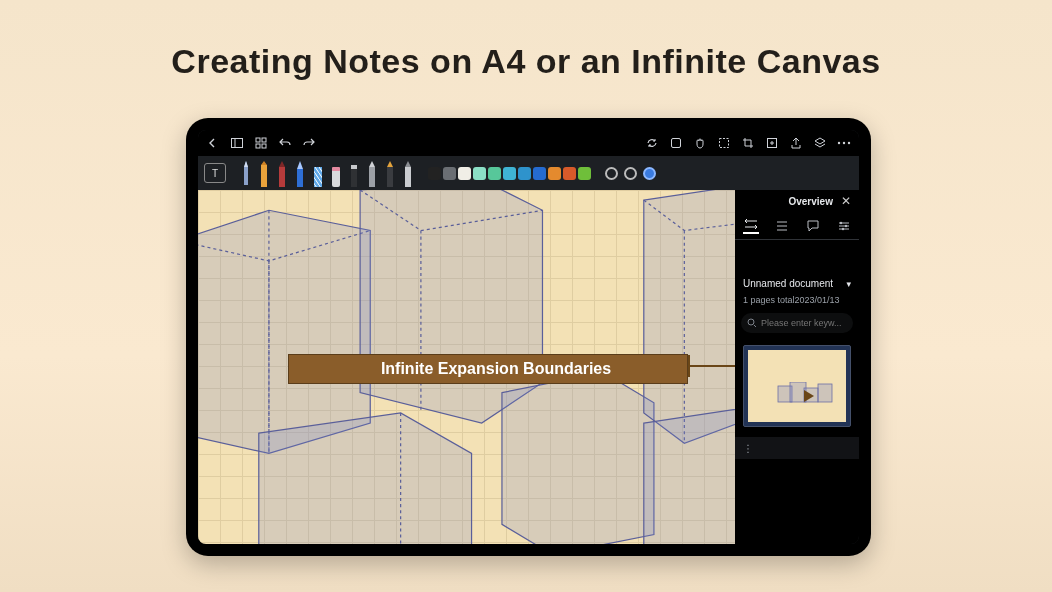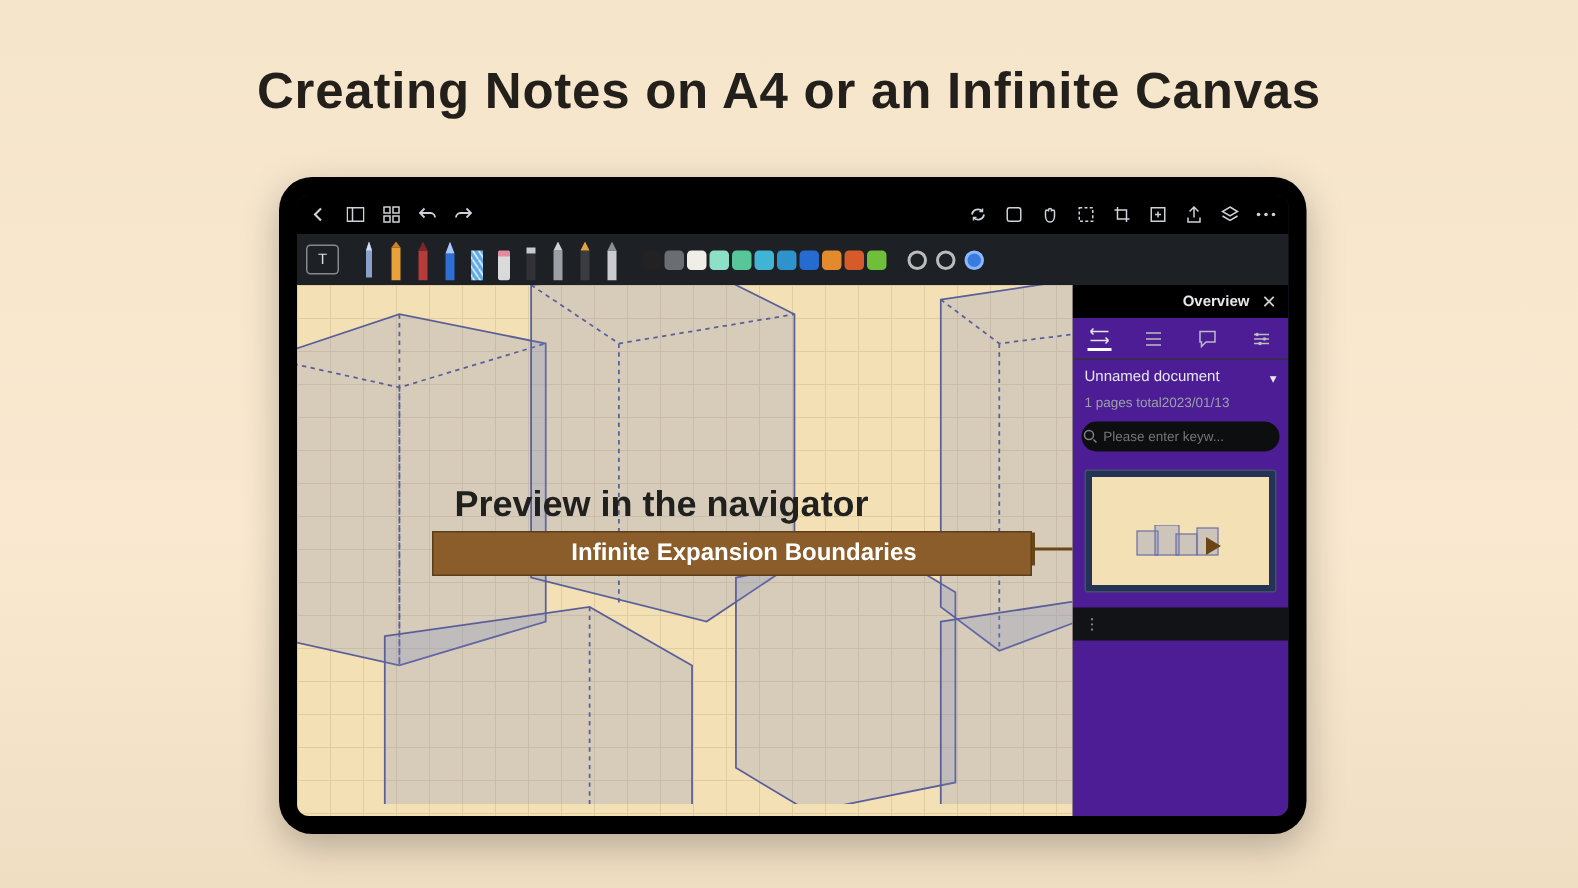--- a/index.html
+++ b/index.html
@@ -154,22 +154,22 @@
   }
   .arrow::after {
     content:"";
     position:absolute; right:-1px; top:-4px;
     border-left:10px solid #6a4617;
     border-top:5px solid transparent;
     border-bottom:5px solid transparent;
   }
 
   .overview {
-    width: 144px;
-    background: #4c1d95;
+    width: 124px;
+    background: #000000;
     color: #dcdfe4;
     display: flex;
     flex-direction: column;
     font-size: 10px;
   }
   .ov-head {
     height: 22px;
     background: #000;
     display: flex;
     align-items: center;
@@ -178,27 +178,27 @@
     gap: 8px;
   }
   .ov-head .ov-title { flex:0 0 auto; font-weight:600; font-size:10px; color:#e6e8eb;}
   .ov-head .close { cursor:pointer; color:#ccc; font-size:12px; }
   .ov-tabs {
     height: 28px; display:flex; align-items:center; justify-content:space-around;
     border-bottom:1px solid #303338;
   }
   .ov-tabs .tab { width:16px; height:16px; display:flex; align-items:center; justify-content:center; cursor:pointer; color:#b9bcc2;}
   .ov-tabs .tab.active { border-bottom:2px solid #fff; padding-bottom:1px; }
-  .doc-name { display:flex; justify-content:space-between; align-items:center; padding:6px 8px; font-size:10px; color:#e5e7eb;}
+  .doc-name { display:flex; justify-content:space-between; align-items:center; padding:6px 8px; font-size:10px; color:#e5e7eb;margin-top:32px;}
   .meta-row { display:flex; justify-content:flex-start; padding: 0 8px 6px; font-size:9px; color:#9aa0a8;}
   .search-row {
     margin: 2px 6px 6px;
     background:#0d0e0f; border-radius:10px;
     height:20px; display:flex; align-items:center; padding:0 6px; gap:4px;
-    color:#7e838c; font-size:9px;justify-content:center;
+    color:#7e838c; font-size:9px;
   }
   .search-row input { flex:1; background:transparent; border:none; color:#cfd2d8; font-size:9px; outline:none;}
   .thumb {
     margin: 6px 8px 0;
     height: 82px;
     background: #223355;
     border:1px solid #44506a;
     border-radius:2px;
     position:relative;
     overflow:hidden;
@@ -414,21 +414,20 @@
             <path d="M160 0 L220 40 L340 20 M220 40 L220 220" fill="none" stroke-dasharray="3 3"></path>
             <path d="M60 240 L200 220 L270 260 L270 380 L130 400 L60 370 Z"></path>
             <path d="M200 220 L200 400" fill="none" stroke-dasharray="3 3"></path>
             <path d="M300 200 L400 180 L450 210 L450 340 L350 360 L300 330 Z"></path>
             <path d="M440 10 L540 -5 L560 30 L560 220 L480 250 L440 220 Z"></path>
             <path d="M440 10 L480 40 L560 30 M480 40 L480 250" fill="none" stroke-dasharray="3 3"></path>
             <path d="M440 230 L540 215 L560 250 L560 370 L480 390 L440 360 Z"></path>
           </g>
         </svg>
 
-        <div class="preview-title">Preview in the navigator</div>
         <div class="sub-banner">Infinite Expansion Boundaries</div>
         <div class="arrow"></div>
       </div>
 
       <div class="overview">
         <div class="ov-head">
           <span class="ov-title">Overview</span>
           <span class="close">✕</span>
         </div>
         <div class="ov-tabs">

